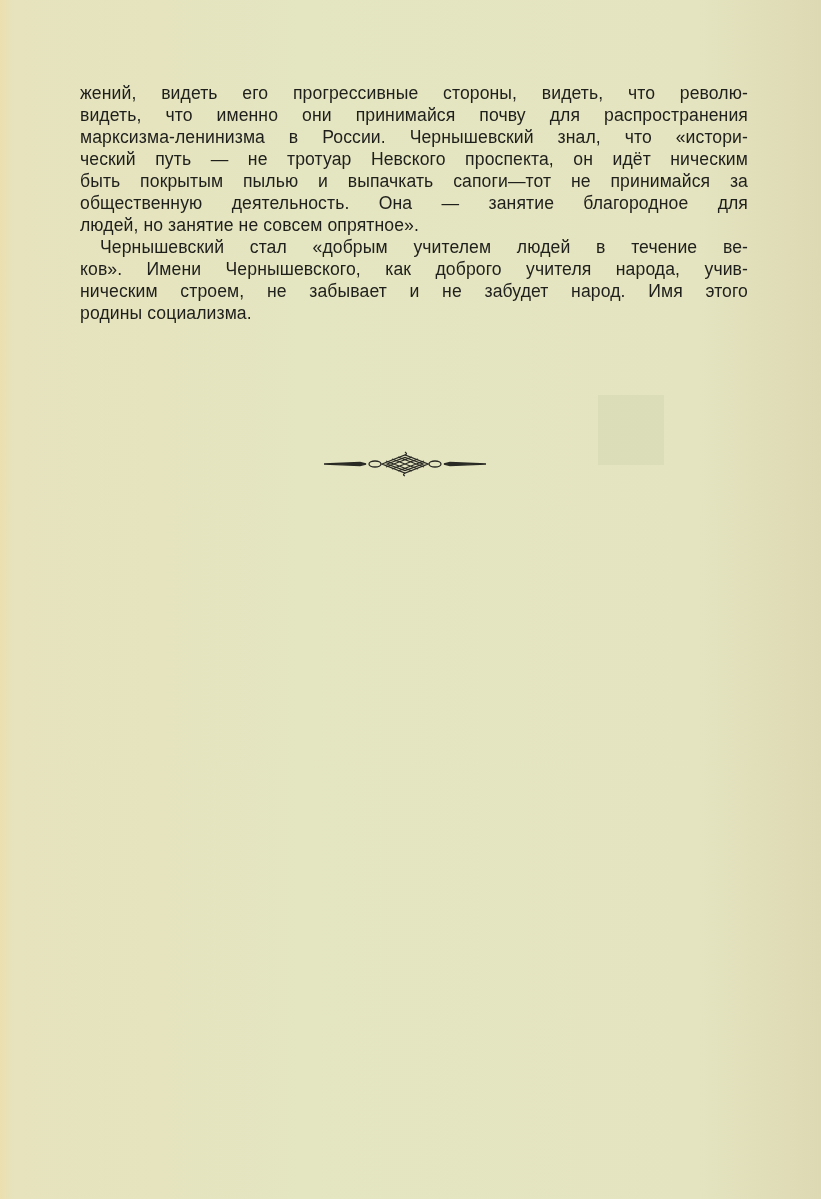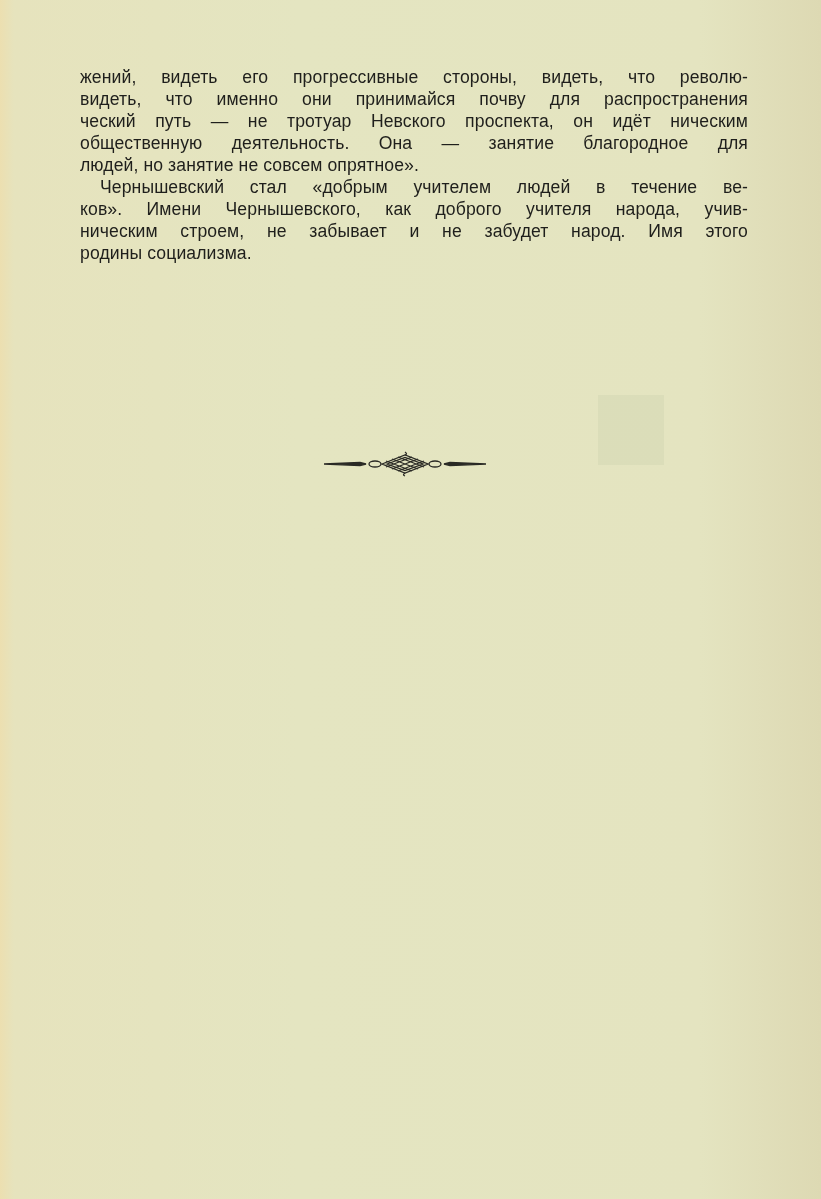--- a/index.html
+++ b/index.html
@@ -7,21 +7,21 @@
       width: 821px; height: 1199px; overflow: hidden;
       background: #e5e4bf;
       background-image:
         linear-gradient(90deg, #ecdfb0 0px, #e6e3bd 14px, #e4e5c1 300px, #e4e4c0 700px, #ddd9b3 821px);
       position: relative;
       font-family: "Liberation Serif", "DejaVu Serif", serif;
       color: #1f1f1c;
     }
     .page {
       position: absolute;
-      left: 80px; top: 66px;
+      left: 80px; top: 82px;
       width: 668px;
     }
     .line {
       display: block;
       height: 22px;
       line-height: 22px;
       font-family: "Liberation Sans Narrow", "Liberation Sans", "DejaVu Sans", sans-serif;
       font-size: 17.6px;
       text-align: justify;
       text-align-last: justify;
@@ -44,21 +44,23 @@
   </style>
 </head>
 <body>
 
 <div class="bleed"></div>
 
 <div class="page">
   <div>
     <span class="line">жений, видеть его прогрессивные стороны, видеть, что револю-</span>
     <span class="line">видеть, что именно они принимайся почву для распространения</span>
+    <span class="line">марксизма-ленинизма в России. Чернышевский знал, что «истори-</span>
     <span class="line">ческий путь — не тротуар Невского проспекта, он идёт ническим</span>
+    <span class="line">быть покрытым пылью и выпачкать сапоги—тот не принимайся за</span>
     <span class="line">общественную деятельность. Она — занятие благородное для</span>
     <span class="line last">людей, но занятие не совсем опрятное».</span>
   </div>
   <div>
     <span class="line indent">Чернышевский стал «добрым учителем людей в течение ве-</span>
     <span class="line">ков». Имени Чернышевского, как доброго учителя народа, учив-</span>
     <span class="line">ническим строем, не забывает и не забудет народ. Имя этого</span>
     <span class="line last">родины социализма.</span>
   </div>
 </div>

